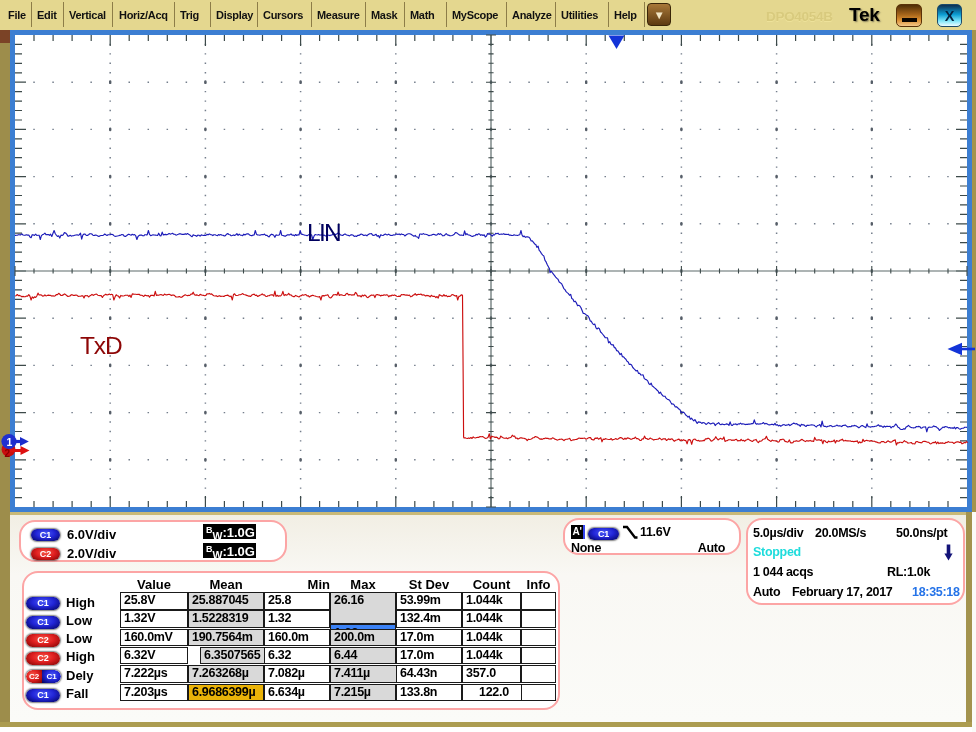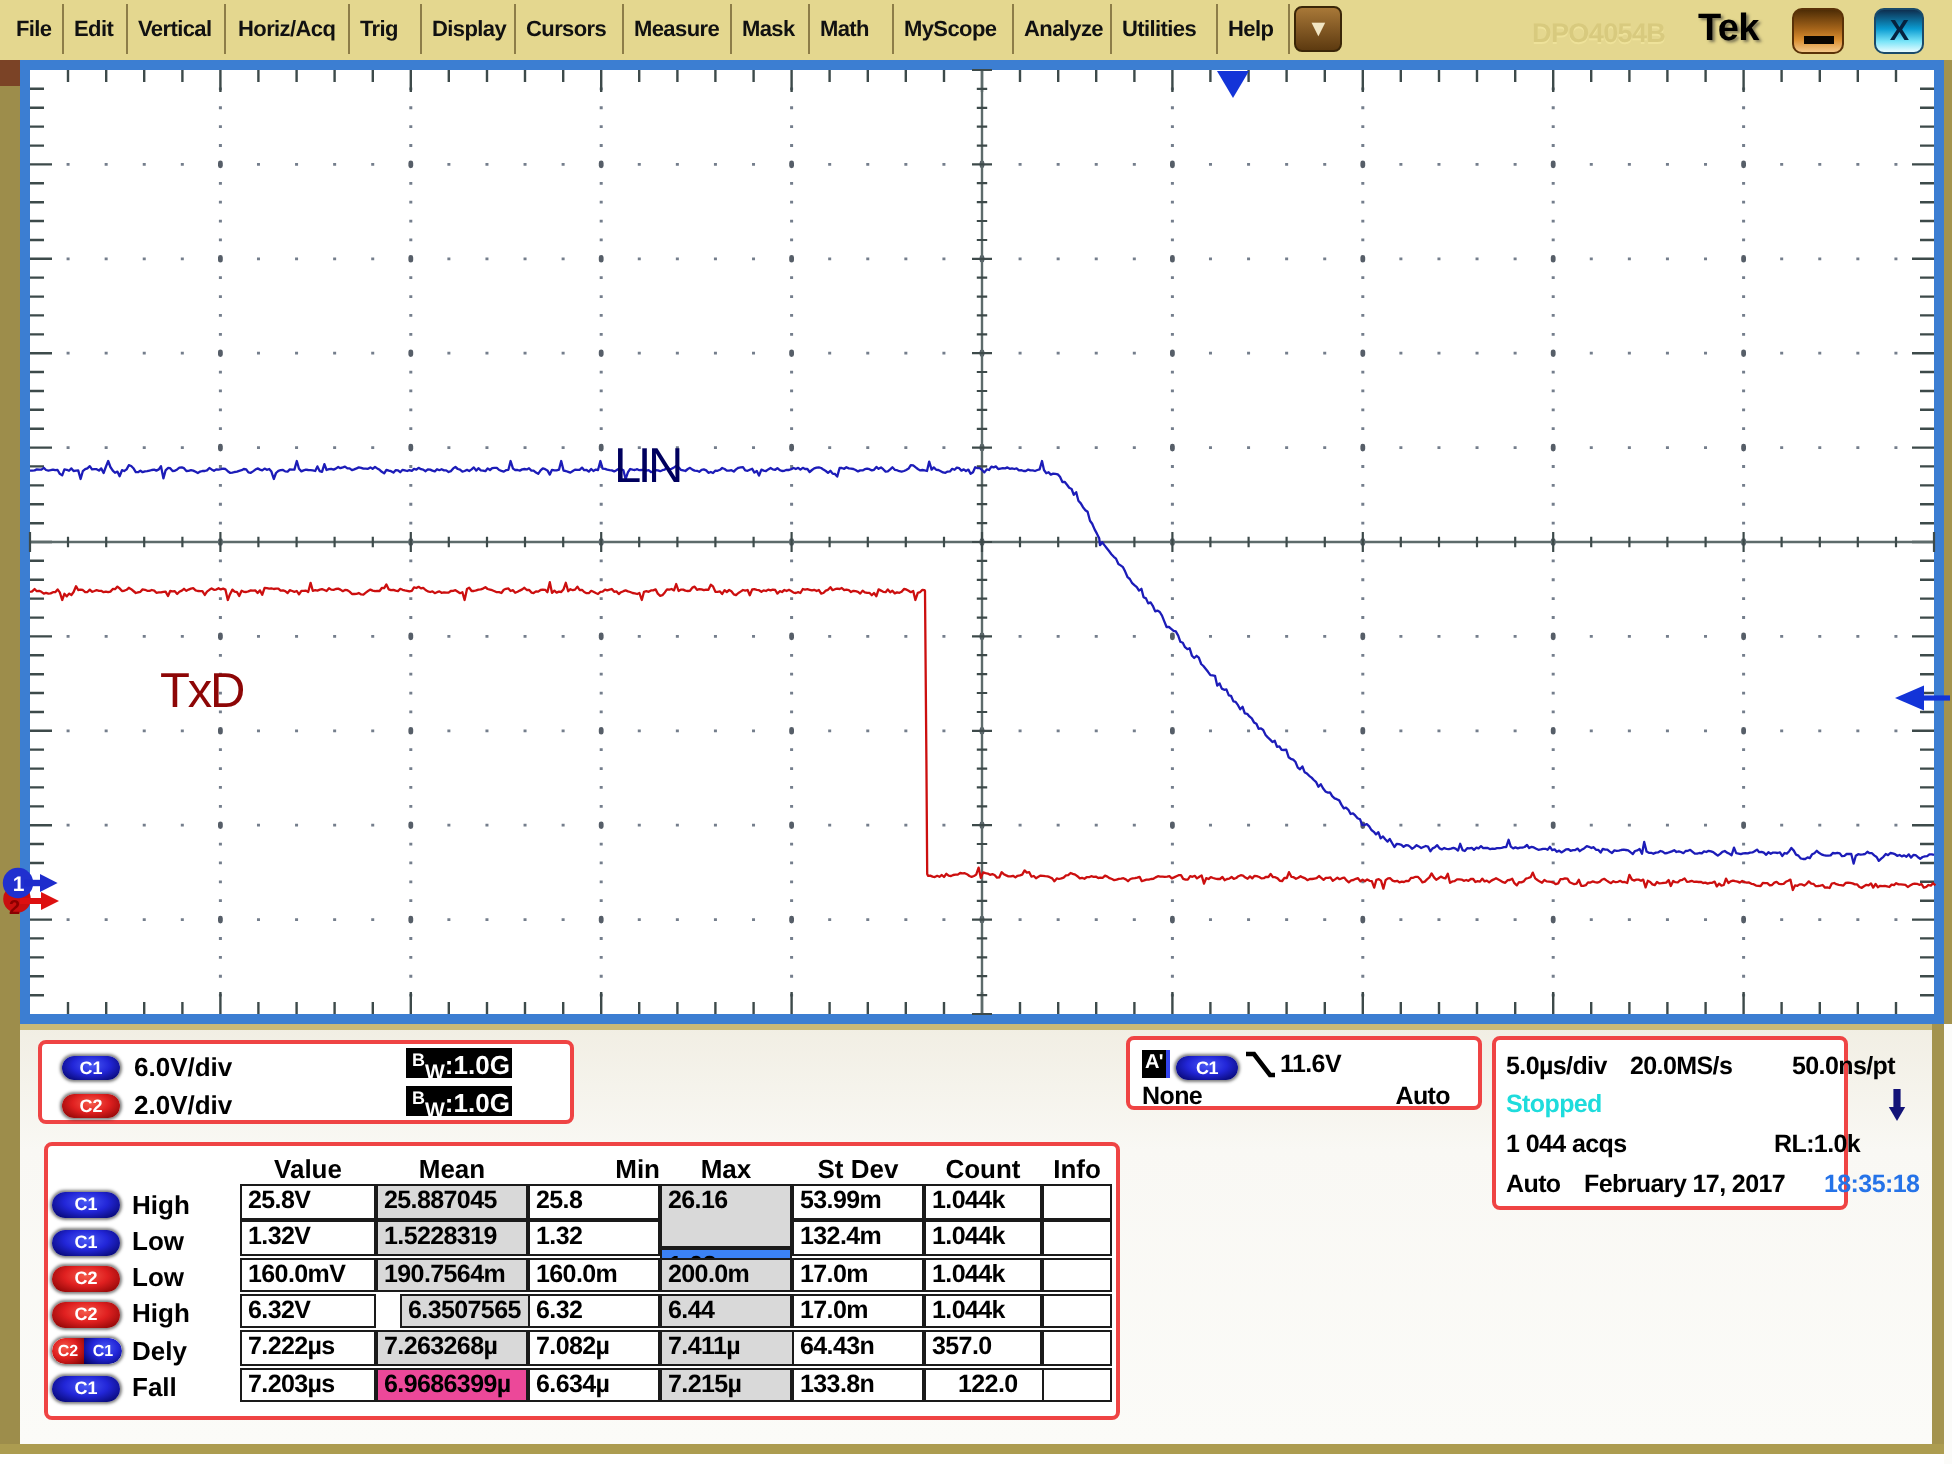--- a/index.html
+++ b/index.html
@@ -1,16 +1,16 @@
 <!DOCTYPE html>
 <html><head><meta charset="utf-8"><style>
 *{margin:0;padding:0;box-sizing:border-box}
 body{width:976px;height:732px;font-family:"Liberation Sans",sans-serif;background:#fff;overflow:hidden}
 #app{position:relative;width:976px;height:732px}
-.panel{position:absolute;background:#fff;border:2px solid #ef4444;border-radius:4px}
+.panel{position:absolute;background:#fff;border:2px solid #fca5a5;border-radius:16px}
 </style></head><body>
 <div id="app">
 <div style="position:absolute;left:0;top:0;width:976px;height:30px;background:#e4d78f;font-size:11px;font-weight:bold;color:#111;letter-spacing:-0.3px">
       <span style="position:absolute;left:8px;top:9px">File</span>
       <span style="position:absolute;left:37px;top:9px">Edit</span>
       <span style="position:absolute;left:69px;top:9px">Vertical</span>
       <span style="position:absolute;left:119px;top:9px">Horiz/Acq</span>
       <span style="position:absolute;left:180px;top:9px">Trig</span>
       <span style="position:absolute;left:216px;top:9px">Display</span>
       <span style="position:absolute;left:263px;top:9px">Cursors</span>
@@ -85,21 +85,21 @@
 <div class="panel" style="left:563px;top:518px;width:178px;height:37px;font-weight:bold;font-size:12.5px;letter-spacing:-0.3px">
   <div style="position:absolute;left:6px;top:5px;width:14px;height:14px;background:#000;border-right:2.5px solid #3344ee;color:#fff;font-size:10px;text-align:center;line-height:14px">A'</div>
   <div style="position:absolute;left:23px;top:6px"><span style="display:inline-block;width:31px;height:12px;border-radius:6.0px;background:radial-gradient(ellipse at 50% 38%, #4a5af5 0%, #2226d8 45%, #000058 100%);color:#fff;font-size:9px;font-weight:bold;text-align:center;line-height:12px;vertical-align:middle;box-shadow:0 0 1.5px 1px rgba(25,25,25,0.55)">C1</span></div>
   <svg style="position:absolute;left:56px;top:4px" width="19" height="17">
         <path d="M2,3h4l8,10.5h2.5" stroke="#000" stroke-width="2.3" fill="none"></path>
       </svg>
   <div style="position:absolute;left:75px;top:5px">11.6V</div>
   <div style="position:absolute;left:6px;top:21px">None</div>
   <div style="position:absolute;right:14px;top:21px">Auto</div>
 </div>
-<div class="panel" style="left:746px;top:518px;width:178px;height:87px;font-weight:bold;font-size:12.5px;letter-spacing:-0.3px">
+<div class="panel" style="left:746px;top:518px;width:219px;height:87px;font-weight:bold;font-size:12.5px;letter-spacing:-0.3px">
   <div style="position:absolute;left:5px;top:6px">5.0µs/div</div>
   <div style="position:absolute;left:67px;top:6px">20.0MS/s</div>
   <div style="position:absolute;left:148px;top:6px">50.0ns/pt</div>
   <div style="position:absolute;left:5px;top:25px;color:#1edcdc">Stopped</div>
   <svg style="position:absolute;left:195px;top:23px" width="11" height="19">
         <path d="M5.5,1.5V12" stroke="#131378" stroke-width="3.6"></path>
         <path d="M1.4,10.5h8.2L5.5,17.5z" fill="#131378"></path>
       </svg>
   <div style="position:absolute;left:5px;top:45px">1 044 acqs</div>
   <div style="position:absolute;left:139px;top:45px">RL:1.0k</div>
@@ -156,18 +156,18 @@
     <div style="position:absolute;left:120px;top:665.2px;width:67.5px;height:17.5px;background:#fff;border:1.3px solid #1a1a1a;font-weight:bold;font-size:12.5px;letter-spacing:-0.3px;line-height:15px;padding-left:3px">7.222µs</div>
     <div style="position:absolute;left:188px;top:665.2px;width:75.5px;height:17.5px;background:#d9d9d9;border:1.3px solid #1a1a1a;font-weight:bold;font-size:12.5px;letter-spacing:-0.3px;line-height:15px;padding-left:3px">7.263268µ</div>
     <div style="position:absolute;left:264px;top:665.2px;width:65.5px;height:17.5px;background:#fff;border:1.3px solid #1a1a1a;font-weight:bold;font-size:12.5px;letter-spacing:-0.3px;line-height:15px;padding-left:3px">7.082µ</div>
     <div style="position:absolute;left:330px;top:665.2px;width:89px;height:17.5px;background:#d9d9d9;border:1.3px solid #1a1a1a;font-weight:bold;font-size:12.5px;letter-spacing:-0.3px;line-height:15px;padding-left:3px">7.411µ</div>
     <div style="position:absolute;left:396px;top:665.2px;width:65.5px;height:17.5px;background:#fff;border:1.3px solid #1a1a1a;font-weight:bold;font-size:12.5px;letter-spacing:-0.3px;line-height:15px;padding-left:3px">64.43n</div>
     <div style="position:absolute;left:462px;top:665.2px;width:58.5px;height:17.5px;background:#fff;border:1.3px solid #1a1a1a;font-weight:bold;font-size:12.5px;letter-spacing:-0.3px;line-height:15px;padding-left:3px">357.0</div>
     <div style="position:absolute;left:521px;top:665.2px;width:34.5px;height:17.5px;background:#fff;border:1.3px solid #1a1a1a;font-weight:bold;font-size:12.5px;letter-spacing:-0.3px;line-height:15px;padding-left:3px"></div>
     <div style="position:absolute;left:26px;top:685.5px"><span style="display:inline-block;width:34px;height:13px;border-radius:6.5px;background:radial-gradient(ellipse at 50% 38%, #4a5af5 0%, #2226d8 45%, #000058 100%);color:#fff;font-size:9px;font-weight:bold;text-align:center;line-height:13px;vertical-align:middle;box-shadow:0 0 1.5px 1px rgba(25,25,25,0.55)">C1</span></div>
     <div style="position:absolute;left:66px;top:686.0px;font-weight:bold;font-size:13px">Fall</div>
     <div style="position:absolute;left:120px;top:683.5px;width:67.5px;height:17.5px;background:#fff;border:1.3px solid #1a1a1a;font-weight:bold;font-size:12.5px;letter-spacing:-0.3px;line-height:15px;padding-left:3px">7.203µs</div>
-    <div style="position:absolute;left:188px;top:683.5px;width:75.5px;height:17.5px;background:#ec4899;border:1.3px solid #1a1a1a;font-weight:bold;font-size:12.5px;letter-spacing:-0.3px;line-height:15px;padding-left:3px">6.9686399µ</div>
+    <div style="position:absolute;left:188px;top:683.5px;width:75.5px;height:17.5px;background:#eab308;border:1.3px solid #1a1a1a;font-weight:bold;font-size:12.5px;letter-spacing:-0.3px;line-height:15px;padding-left:3px">6.9686399µ</div>
     <div style="position:absolute;left:264px;top:683.5px;width:65.5px;height:17.5px;background:#fff;border:1.3px solid #1a1a1a;font-weight:bold;font-size:12.5px;letter-spacing:-0.3px;line-height:15px;padding-left:3px">6.634µ</div>
     <div style="position:absolute;left:330px;top:683.5px;width:65.5px;height:17.5px;background:#d9d9d9;border:1.3px solid #1a1a1a;font-weight:bold;font-size:12.5px;letter-spacing:-0.3px;line-height:15px;padding-left:3px">7.215µ</div>
     <div style="position:absolute;left:396px;top:683.5px;width:65.5px;height:17.5px;background:#fff;border:1.3px solid #1a1a1a;font-weight:bold;font-size:12.5px;letter-spacing:-0.3px;line-height:15px;padding-left:3px">133.8n</div>
     <div style="position:absolute;left:462px;top:683.5px;width:73px;height:17.5px;background:#fff;border:1.3px solid #1a1a1a;font-weight:bold;font-size:12.5px;letter-spacing:-0.3px;line-height:15px;padding-left:16px">122.0</div>
     <div style="position:absolute;left:521px;top:683.5px;width:34.5px;height:17.5px;background:#fff;border:1.3px solid #1a1a1a;font-weight:bold;font-size:12.5px;letter-spacing:-0.3px;line-height:15px;padding-left:3px"></div>
 </div>
 </body></html>

